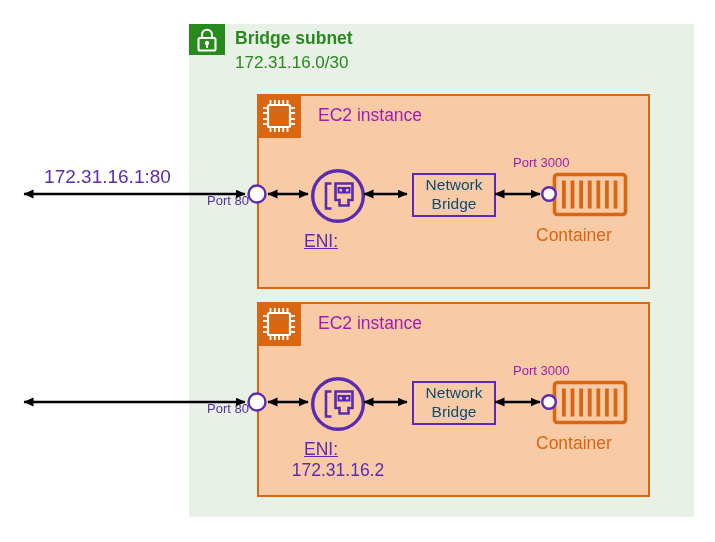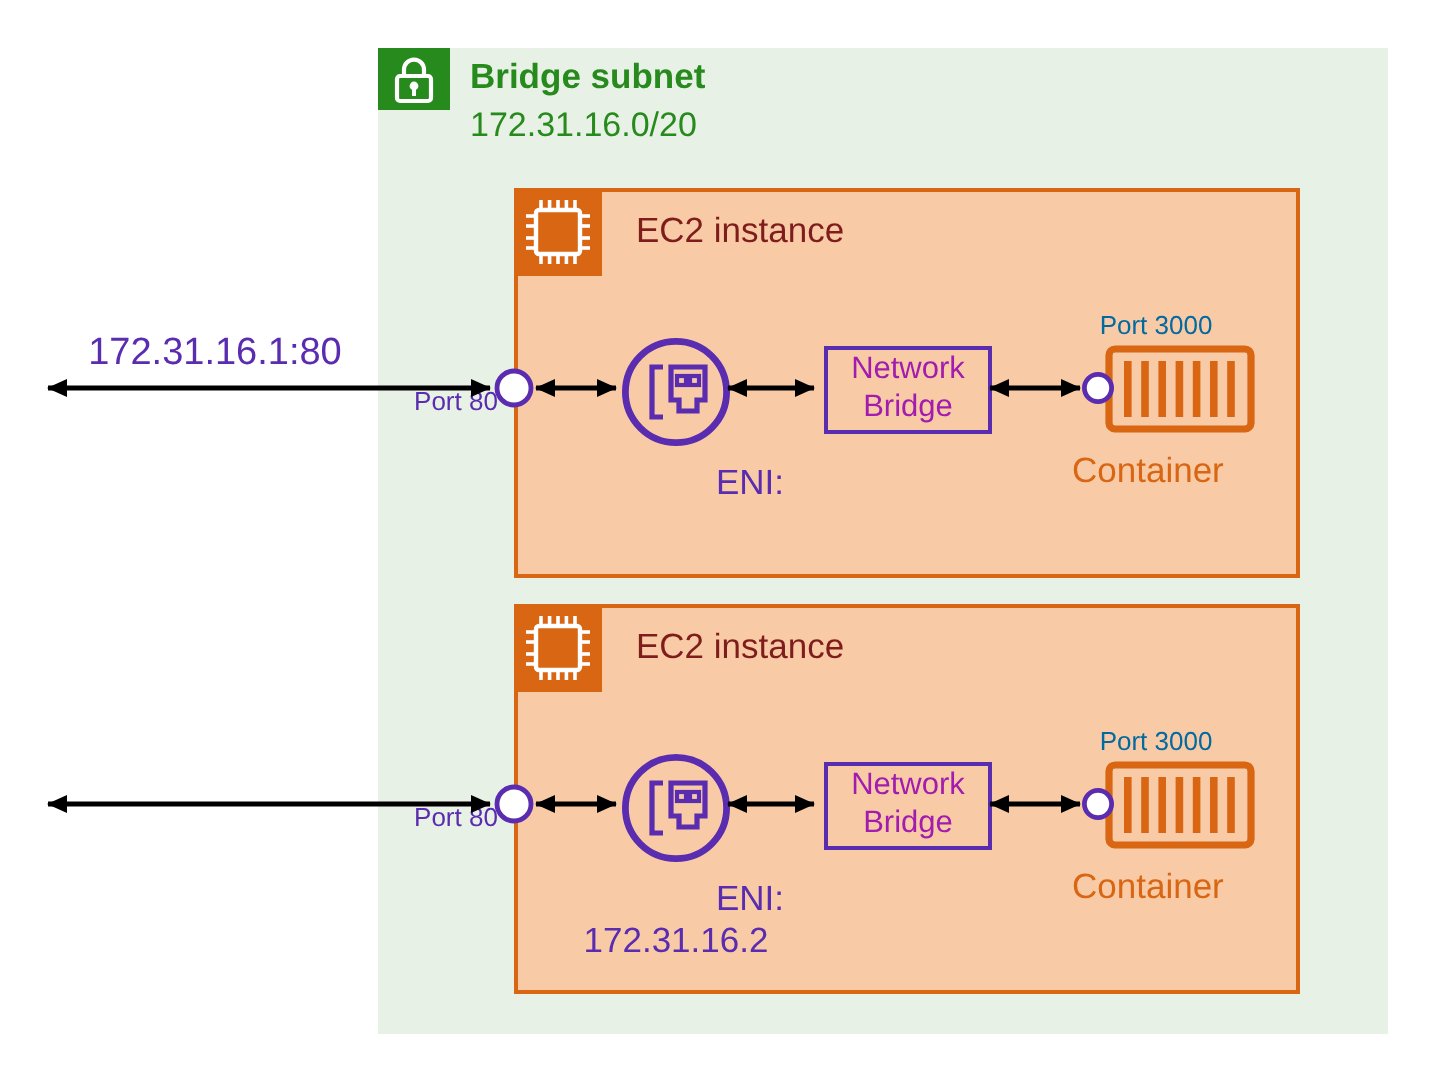--- a/index.html
+++ b/index.html
@@ -30,41 +30,41 @@
   
   .ec2 {
     position:absolute; left:257px; width:393px; height:195px;
     background:#F8CBA6; border:2px solid #D86613; box-sizing:border-box;
   }
   .ec2-icon {
     position:absolute; left:-2px; top:-2px; width:44px; height:44px;
     background:#D86613; display:flex; align-items:center; justify-content:center;
   }
   .ec2-title {
-    position:absolute; left:59px; top:9px; font-size:17.5px; color:#7f1d1d;
+    position:absolute; left:59px; top:9px; font-size:17.5px; color:#a21caf;
     white-space:nowrap;
   }
   .eni-svg { position:absolute; left:49px; top:70px; }
   .eni-label {
-    position:absolute; left:33px; top:135px; width:100px; text-align:right;
-    font-size:17.5px; color:#5A2CB0; white-space:nowrap;
+    position:absolute; left:12px; top:135px; width:100px; text-align:center;
+    font-size:17.5px; color:#5A2CB0; white-space:nowrap;text-decoration:underline;
   }
   .eni-ip {
     position:absolute; left:9px; top:156px; width:140px; text-align:center;
     font-size:17.5px; color:#5A2CB0; white-space:nowrap;
   }
   .bridge {
     position:absolute; left:153px; top:77px; width:84px; height:44px;
     border:2.5px solid #5A2CB0; box-sizing:border-box;
     display:flex; align-items:center; justify-content:center; text-align:center;
-    font-size:15.5px; line-height:1.22; color:#a21caf;
+    font-size:15.5px; line-height:1.22; color:#0c4a6e;
   }
   .port3000-label {
-    position:absolute; left:264px; top:59px; width:110px; text-align:center;
-    font-size:13px; color:#0369a1; white-space:nowrap;
+    position:absolute; left:254px; top:59px; width:110px; text-align:left;
+    font-size:13px; color:#a21caf; white-space:nowrap;
   }
   .container-svg { position:absolute; left:293px; top:76px; }
   .container-label {
     position:absolute; left:277px; top:129px; width:110px; text-align:left;
     font-size:17.5px; color:#D86613; white-space:nowrap;
   }
 
   
   .ext-endpoint {
     position:absolute; left:25px; width:165px; text-align:center;
@@ -85,21 +85,21 @@
   <div class="subnet">
     <div class="lock-badge">
       <svg width="36" height="31" viewBox="0 0 36 31">
         <path d="M13 14 v-3.2 a5 5 0 0 1 10 0 V14" fill="none" stroke="#ffffff" stroke-width="2.1"></path>
         <rect x="9.5" y="14" width="17" height="12.5" rx="1.5" fill="none" stroke="#ffffff" stroke-width="2.1"></rect>
         <circle cx="18" cy="19" r="2.2" fill="#ffffff"></circle>
         <line x1="18" y1="20.5" x2="18" y2="24" stroke="#ffffff" stroke-width="2"></line>
       </svg>
     </div>
     <div class="subnet-title">Bridge subnet</div>
-    <div class="subnet-cidr">172.31.16.0/20</div>
+    <div class="subnet-cidr">172.31.16.0/30</div>
   </div>
 
   <div class="ec2" style="top:94px">
     <div class="ec2-icon">
       <svg width="44" height="44" viewBox="0 0 44 44">
         <rect x="11" y="11" width="22" height="22" rx="1.5" fill="none" stroke="#ffffff" stroke-width="2.2"></rect>
         <g stroke="#ffffff" stroke-width="1.8">
           <line x1="13.5" y1="6" x2="13.5" y2="10"></line>
             <line x1="17.8" y1="6" x2="17.8" y2="10"></line>
             <line x1="22" y1="6" x2="22" y2="10"></line>

